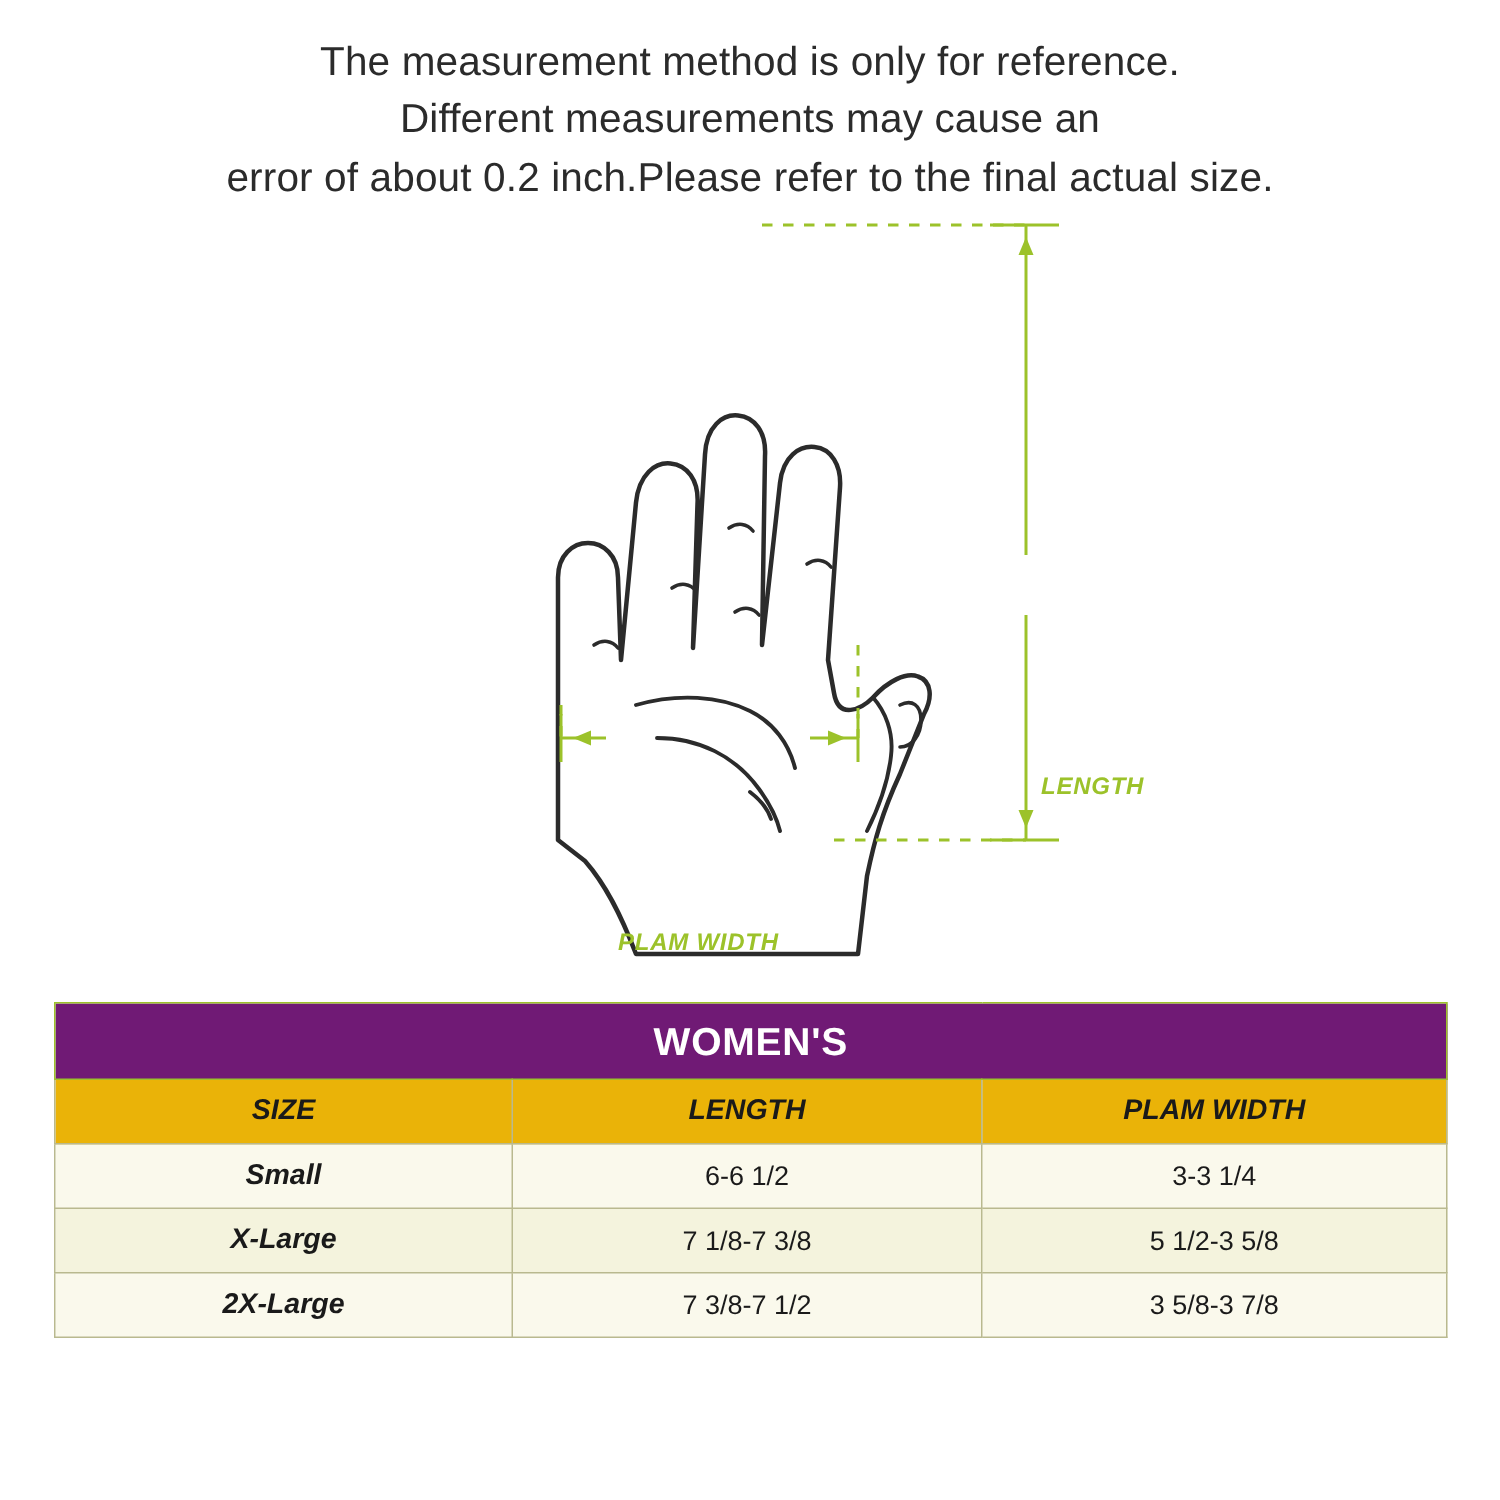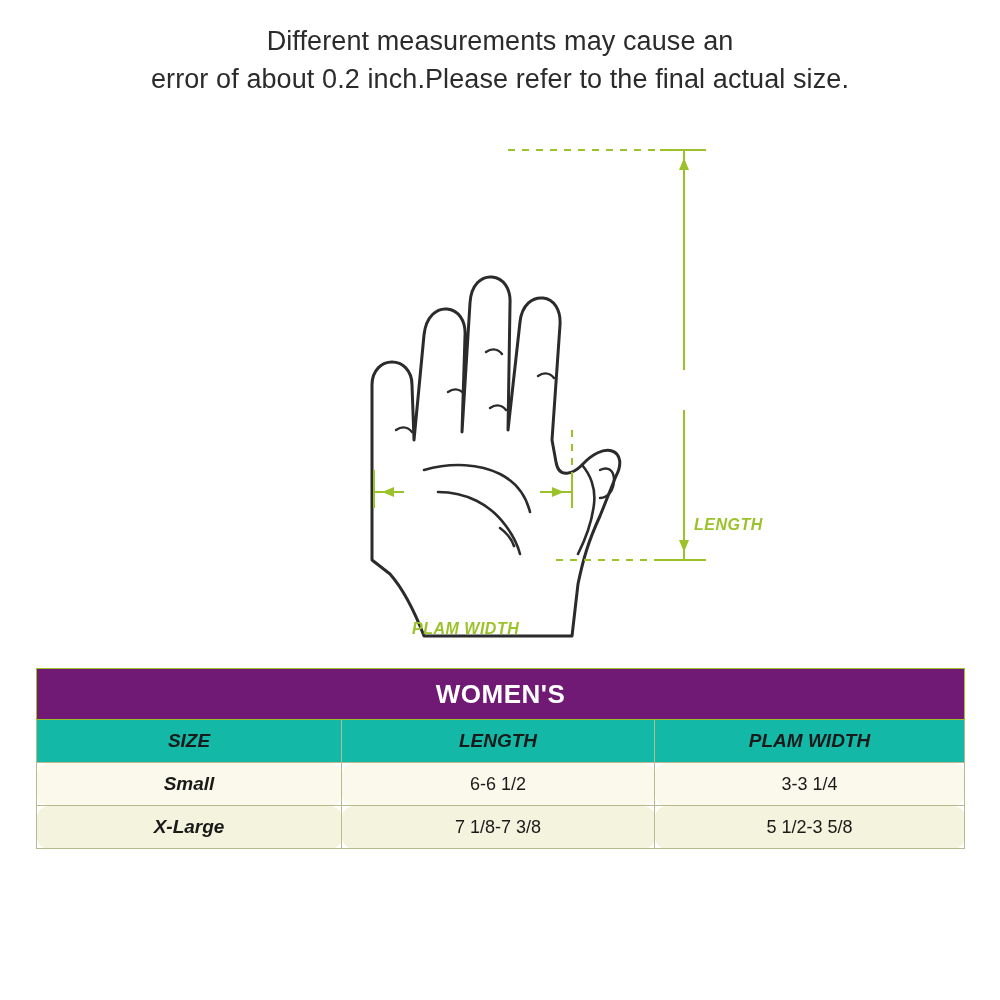--- a/index.html
+++ b/index.html
@@ -78,46 +78,46 @@
   .title-row th {
     background: #701a75;
     color: #ffffff;
     font-size: 26px;
     font-weight: bold;
     height: 50px;
     letter-spacing: 0.5px;
     border: 1px solid #9cc22a;
   }
   .head-row th {
-    background: #14b8a6;
+    background: #eab308;
     font-size: 19px;
     font-weight: bold;
     font-style: italic;
     color: #1a1a1a;
   }
   tbody td {
     background: #faf9ec;
     font-size: 18px;
     color: #1a1a1a;
-    border-radius: 12px;
   }
   tbody td.size-cell {
     font-weight: bold;
     font-style: italic;
     font-size: 19px;
   }
   tbody tr:nth-child(even) td { background: #f4f3dd; }
   .col-size { width: 305px; }
   .col-length { width: 313px; }
   .col-width { width: 310px; }
 </style>
 </head>
 <body>
 
 <div class="note">
+  <div>The measurement method is only for reference.</div>
   <div>Different measurements may cause an</div>
   <div>error of about 0.2 inch.Please refer to the final actual size.</div>
 </div>
 
 <div class="diagram">
   <svg width="1000" height="500" viewBox="0 0 1000 500" xmlns="http://www.w3.org/2000/svg">
 
     <g fill="none" stroke="#2b2b2b" stroke-width="3" stroke-linecap="round" stroke-linejoin="round">
 
       <path d="M372,420
@@ -210,14 +210,19 @@
     <tr>
       <td class="size-cell">Small</td>
       <td>6-6 1/2</td>
       <td>3-3 1/4</td>
     </tr>
     <tr>
       <td class="size-cell">X-Large</td>
       <td>7 1/8-7 3/8</td>
       <td>5 1/2-3 5/8</td>
     </tr>
+    <tr>
+      <td class="size-cell">2X-Large</td>
+      <td>7 3/8-7 1/2</td>
+      <td>3 5/8-3 7/8</td>
+    </tr>
   </tbody>
 </table>
 
 </body></html>

